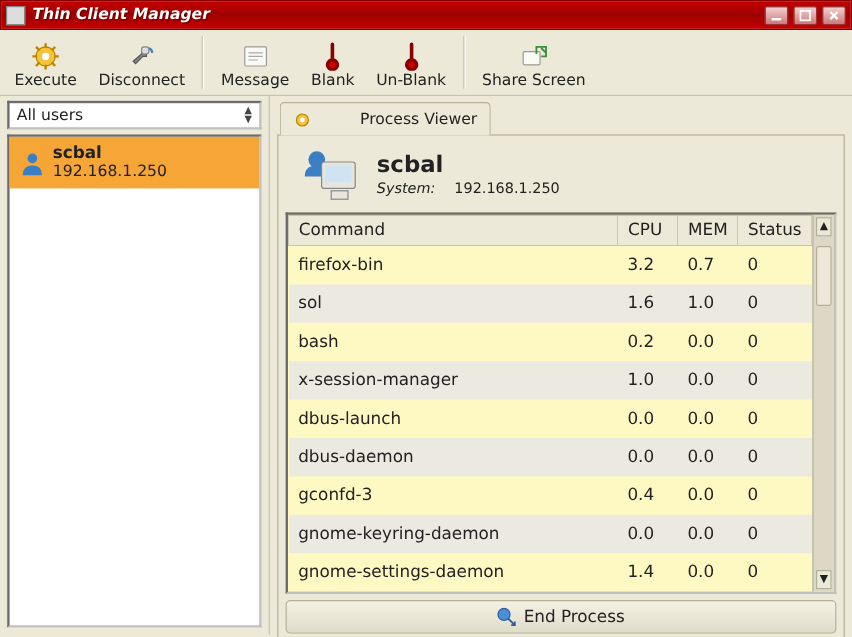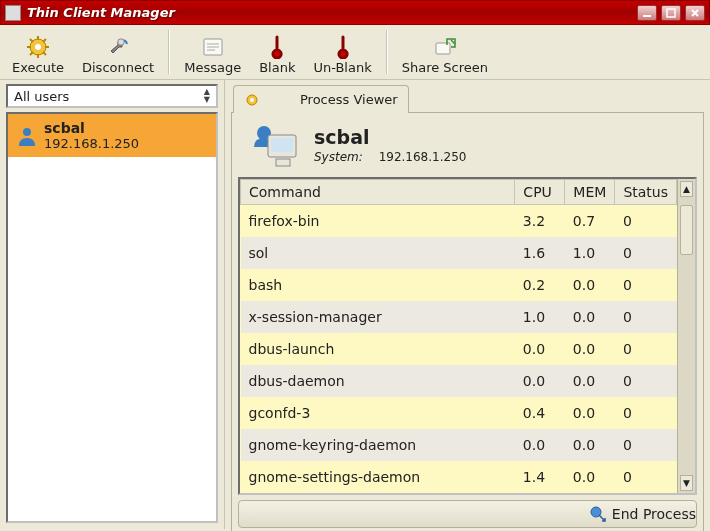--- a/index.html
+++ b/index.html
@@ -51,21 +51,21 @@
 td { padding: 4px 8px; height: 32px; }
 tbody tr:nth-child(even) { background: #ece9e0; }
 .col-cpu, .col-mem, .col-status { width: 50px; }
 .vscroll { width: 18px; background: #ddd8c6; border-left: 1px solid #b5b198; position: relative; }
 .vscroll .thumb { position: absolute; top: 26px; left: 2px; right: 2px; height: 50px; background: #ece9d8; border: 1px solid #b5b198; border-radius: 2px; }
 .vscroll .arrow { position: absolute; left: 2px; right: 2px; height: 16px; background: #ece9d8; border: 1px solid #b5b198; display:flex; align-items:center; justify-content:center; font-size:9px; }
 .vscroll .arrow.up { top: 2px; }
 .vscroll .arrow.down { bottom: 2px; }
 
 .end-btn-wrap { padding: 5px 6px; }
-.end-btn { height: 28px; border: 1px solid #b5b198; border-radius: 4px; background: linear-gradient(to bottom,#f4f1e4,#e0dcca); display: flex; align-items: center; justify-content: flex-end; gap: 6px; font-size: 14px; }
+.end-btn { height: 28px; border: 1px solid #b5b198; border-radius: 4px; background: linear-gradient(to bottom,#f4f1e4,#e0dcca); display: flex; align-items: center; justify-content: center; gap: 6px; font-size: 14px; }
 .end-btn .eb-icon { width: 16px; height: 16px; }
 
 svg { display: block; }
 </style>
 </head>
 <body>
 
 <div class="titlebar">
   <div class="tb-icon"></div>
   <div class="tb-title">Thin Client Manager</div>

